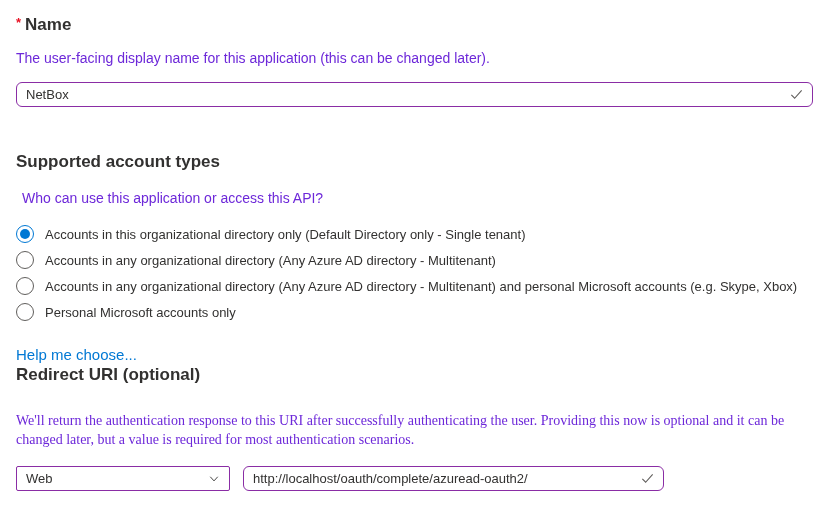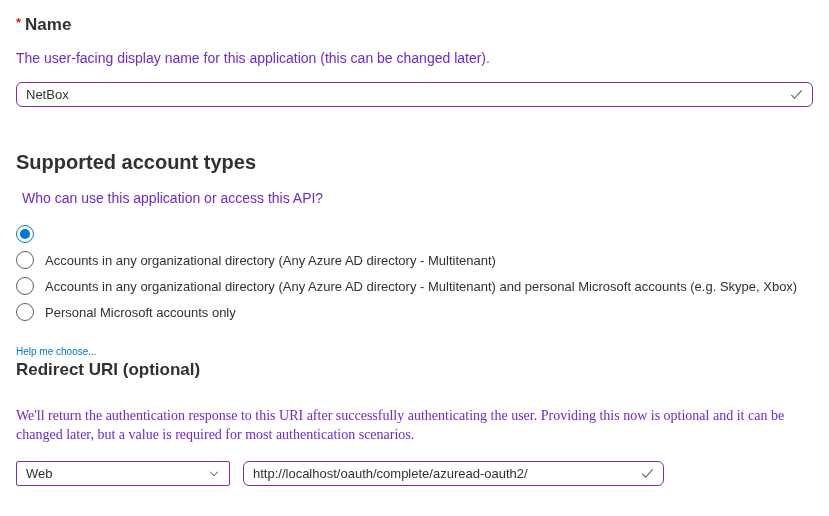--- a/index.html
+++ b/index.html
@@ -83,21 +83,21 @@
     position: absolute;
     left: 3px; top: 3px;
     width: 10px; height: 10px;
     border-radius: 50%;
     background: #0078d4;
   }
   .radio-label { font-size: 13px; color: #323130; white-space: nowrap; }
   .help-link {
     display: inline-block;
     margin-top: 21px;
-    font-size: 10px;
+    font-size: 15px;
     color: #0078d4;
     text-decoration: none;
     cursor: pointer;
   }
   
   .redirect-title { }
   .controls-row {
     display: flex;
     margin-top: 17px;
     gap: 13px;
@@ -134,26 +134,27 @@
   <div class="desc">The user-facing display name for this application (this can be changed later).</div>
   <div class="field name-field">
     <input type="text" value="NetBox" style="">
     <svg class="valid-check" viewBox="0 0 16 16">
       <path d="M2.5 8.5 L6 12 L13.5 3.5" stroke="#605e5c" stroke-width="1.2" fill="none"></path>
     </svg>
   </div>
 </div>
 
 <div>
-  <div class="section-title question" style="font-size:20px;">Supported account types</div>
+  <div class="section-title question" style="font-size:17px;">Supported account types</div>
   <div class="desc" style="margin-top:16px;margin-left:6px;">Who can use this application or access this API?</div>
 
   <div class="radio-group">
     <div class="radio-row">
       <span class="radio-dot checked"></span>
+      <span class="radio-label">Accounts in this organizational directory only (Default Directory only - Single tenant)</span>
     </div>
     <div class="radio-row">
       <span class="radio-dot"></span>
       <span class="radio-label">Accounts in any organizational directory (Any Azure AD directory - Multitenant)</span>
     </div>
     <div class="radio-row">
       <span class="radio-dot"></span>
       <span class="radio-label">Accounts in any organizational directory (Any Azure AD directory - Multitenant) and personal Microsoft accounts (e.g. Skype, Xbox)</span>
     </div>
     <div class="radio-row">

